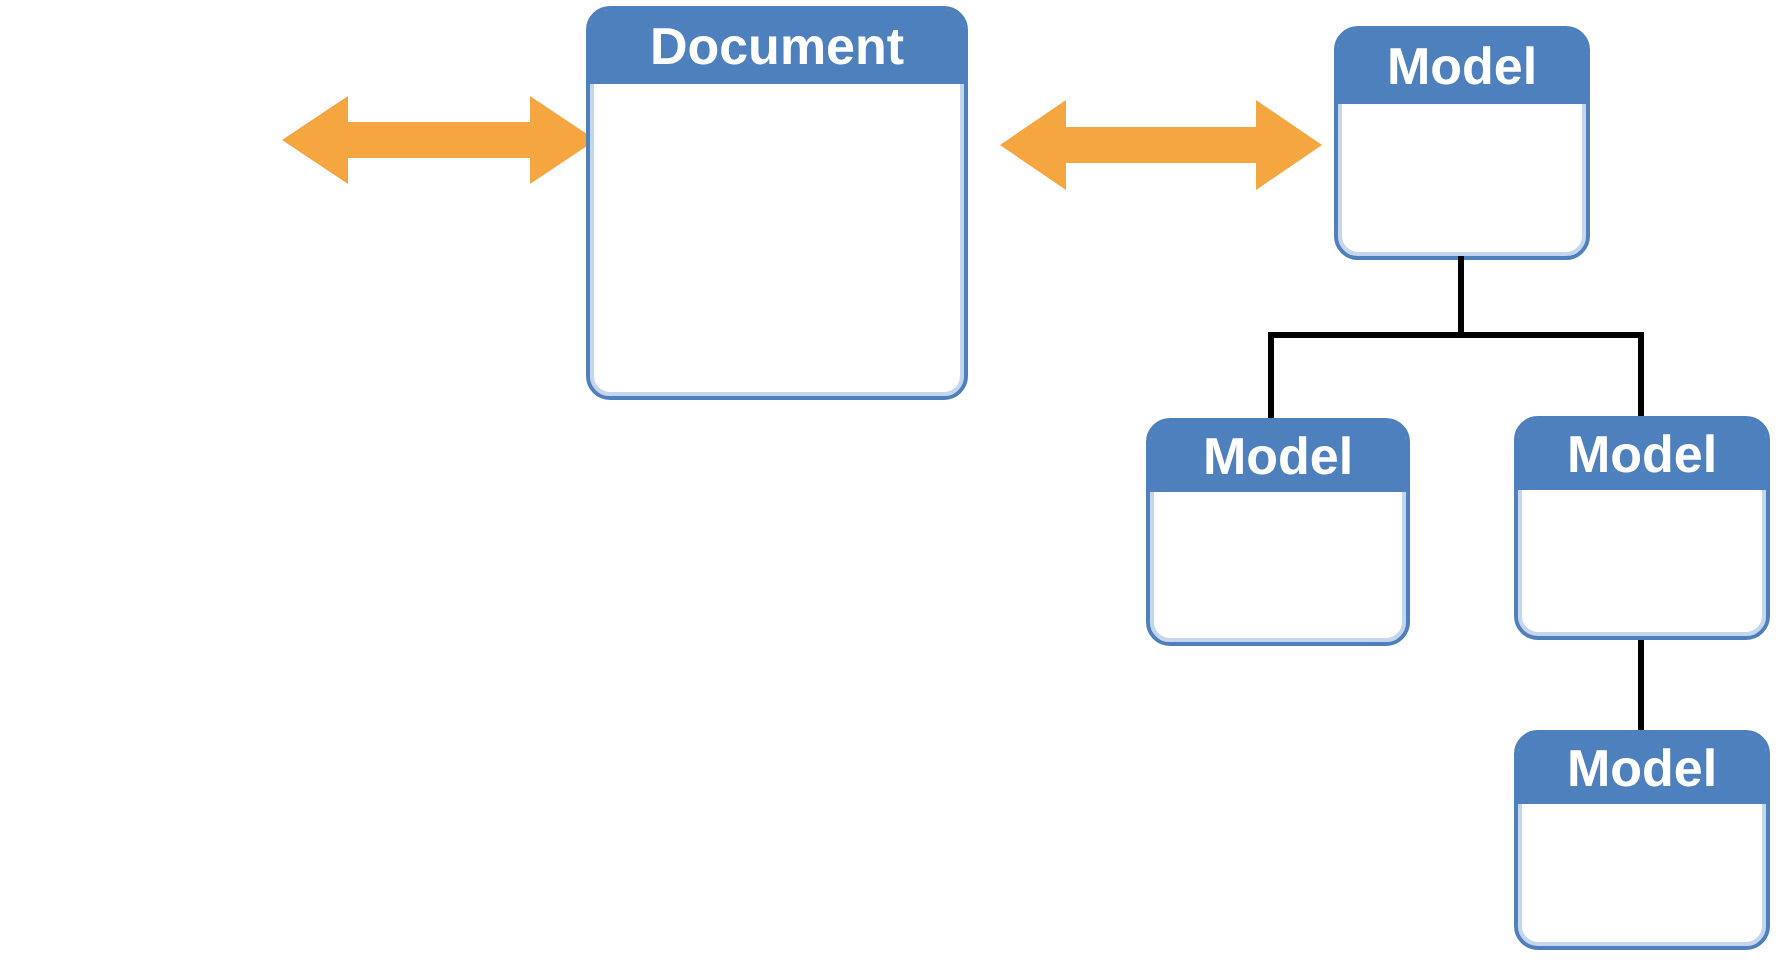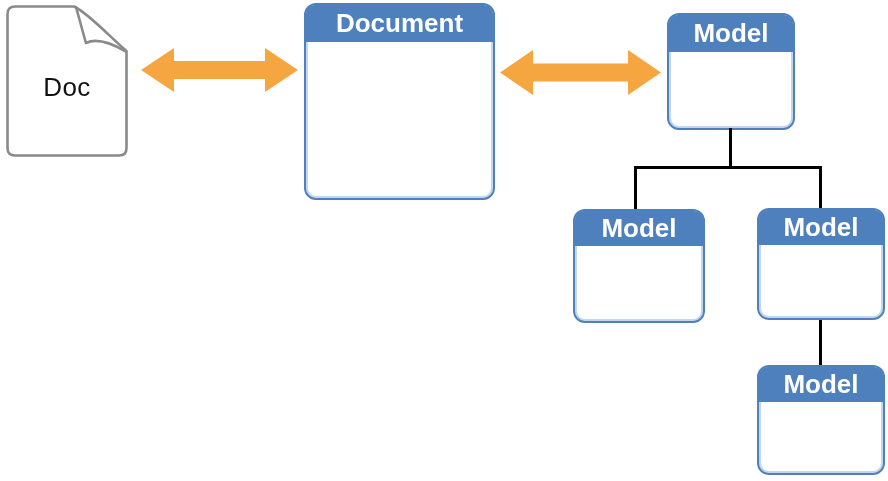--- a/index.html
+++ b/index.html
@@ -34,37 +34,28 @@
   .node-header.h37{height:37px;line-height:37px;}
   .node-header.h35{height:35px;line-height:35px;}
   
   .connector{position:absolute;background:var(--connector-black,#000);}
 </style>
 </head>
 <body>
 
 <div class="canvas">
 
-  <div class="doc-file">
-    <svg viewBox="0 0 122 152" aria-hidden="true">
-      <path class="page" d="M 9 1.5 L 68 1.5 C 82 8 102 30 120.5 46 L 120.5 143
-                           Q 120.5 150.5 113 150.5 L 9 150.5 Q 1.5 150.5 1.5 143
-                           L 1.5 9 Q 1.5 1.5 9 1.5 Z"></path>
-      <path class="flap" d="M 70 2 C 74 16 77 28 80 38 C 90 33 105 38 119 46"></path>
-    </svg>
-    <div class="doc-label">Doc</div>
-  </div>
 
   <div class="arrow" style="left:141px;top:48px;width:157px;height:44px">
     <svg viewBox="0 0 157 44" preserveAspectRatio="none" aria-hidden="true">
       <polygon fill="currentColor" points="0,22 33,0 33,13 124,13 124,0 157,22 124,44 124,31 33,31 33,44"></polygon>
     </svg>
   </div>
 
-  <div class="node" style="left:304px;top:3px;width:191px;height:197px">
+  <div class="node" style="left:293px;top:3px;width:191px;height:197px">
     <div class="node-header h37">Document</div>
   </div>
 
   <div class="arrow" style="left:500px;top:50px;width:161px;height:45px">
     <svg viewBox="0 0 161 45" preserveAspectRatio="none" aria-hidden="true">
       <polygon fill="currentColor" points="0,22.5 33,0 33,13.5 128,13.5 128,0 161,22.5 128,45 128,31.5 33,31.5 33,45"></polygon>
     </svg>
   </div>
 
   <div class="node" style="left:667px;top:13px;width:128px;height:117px">

